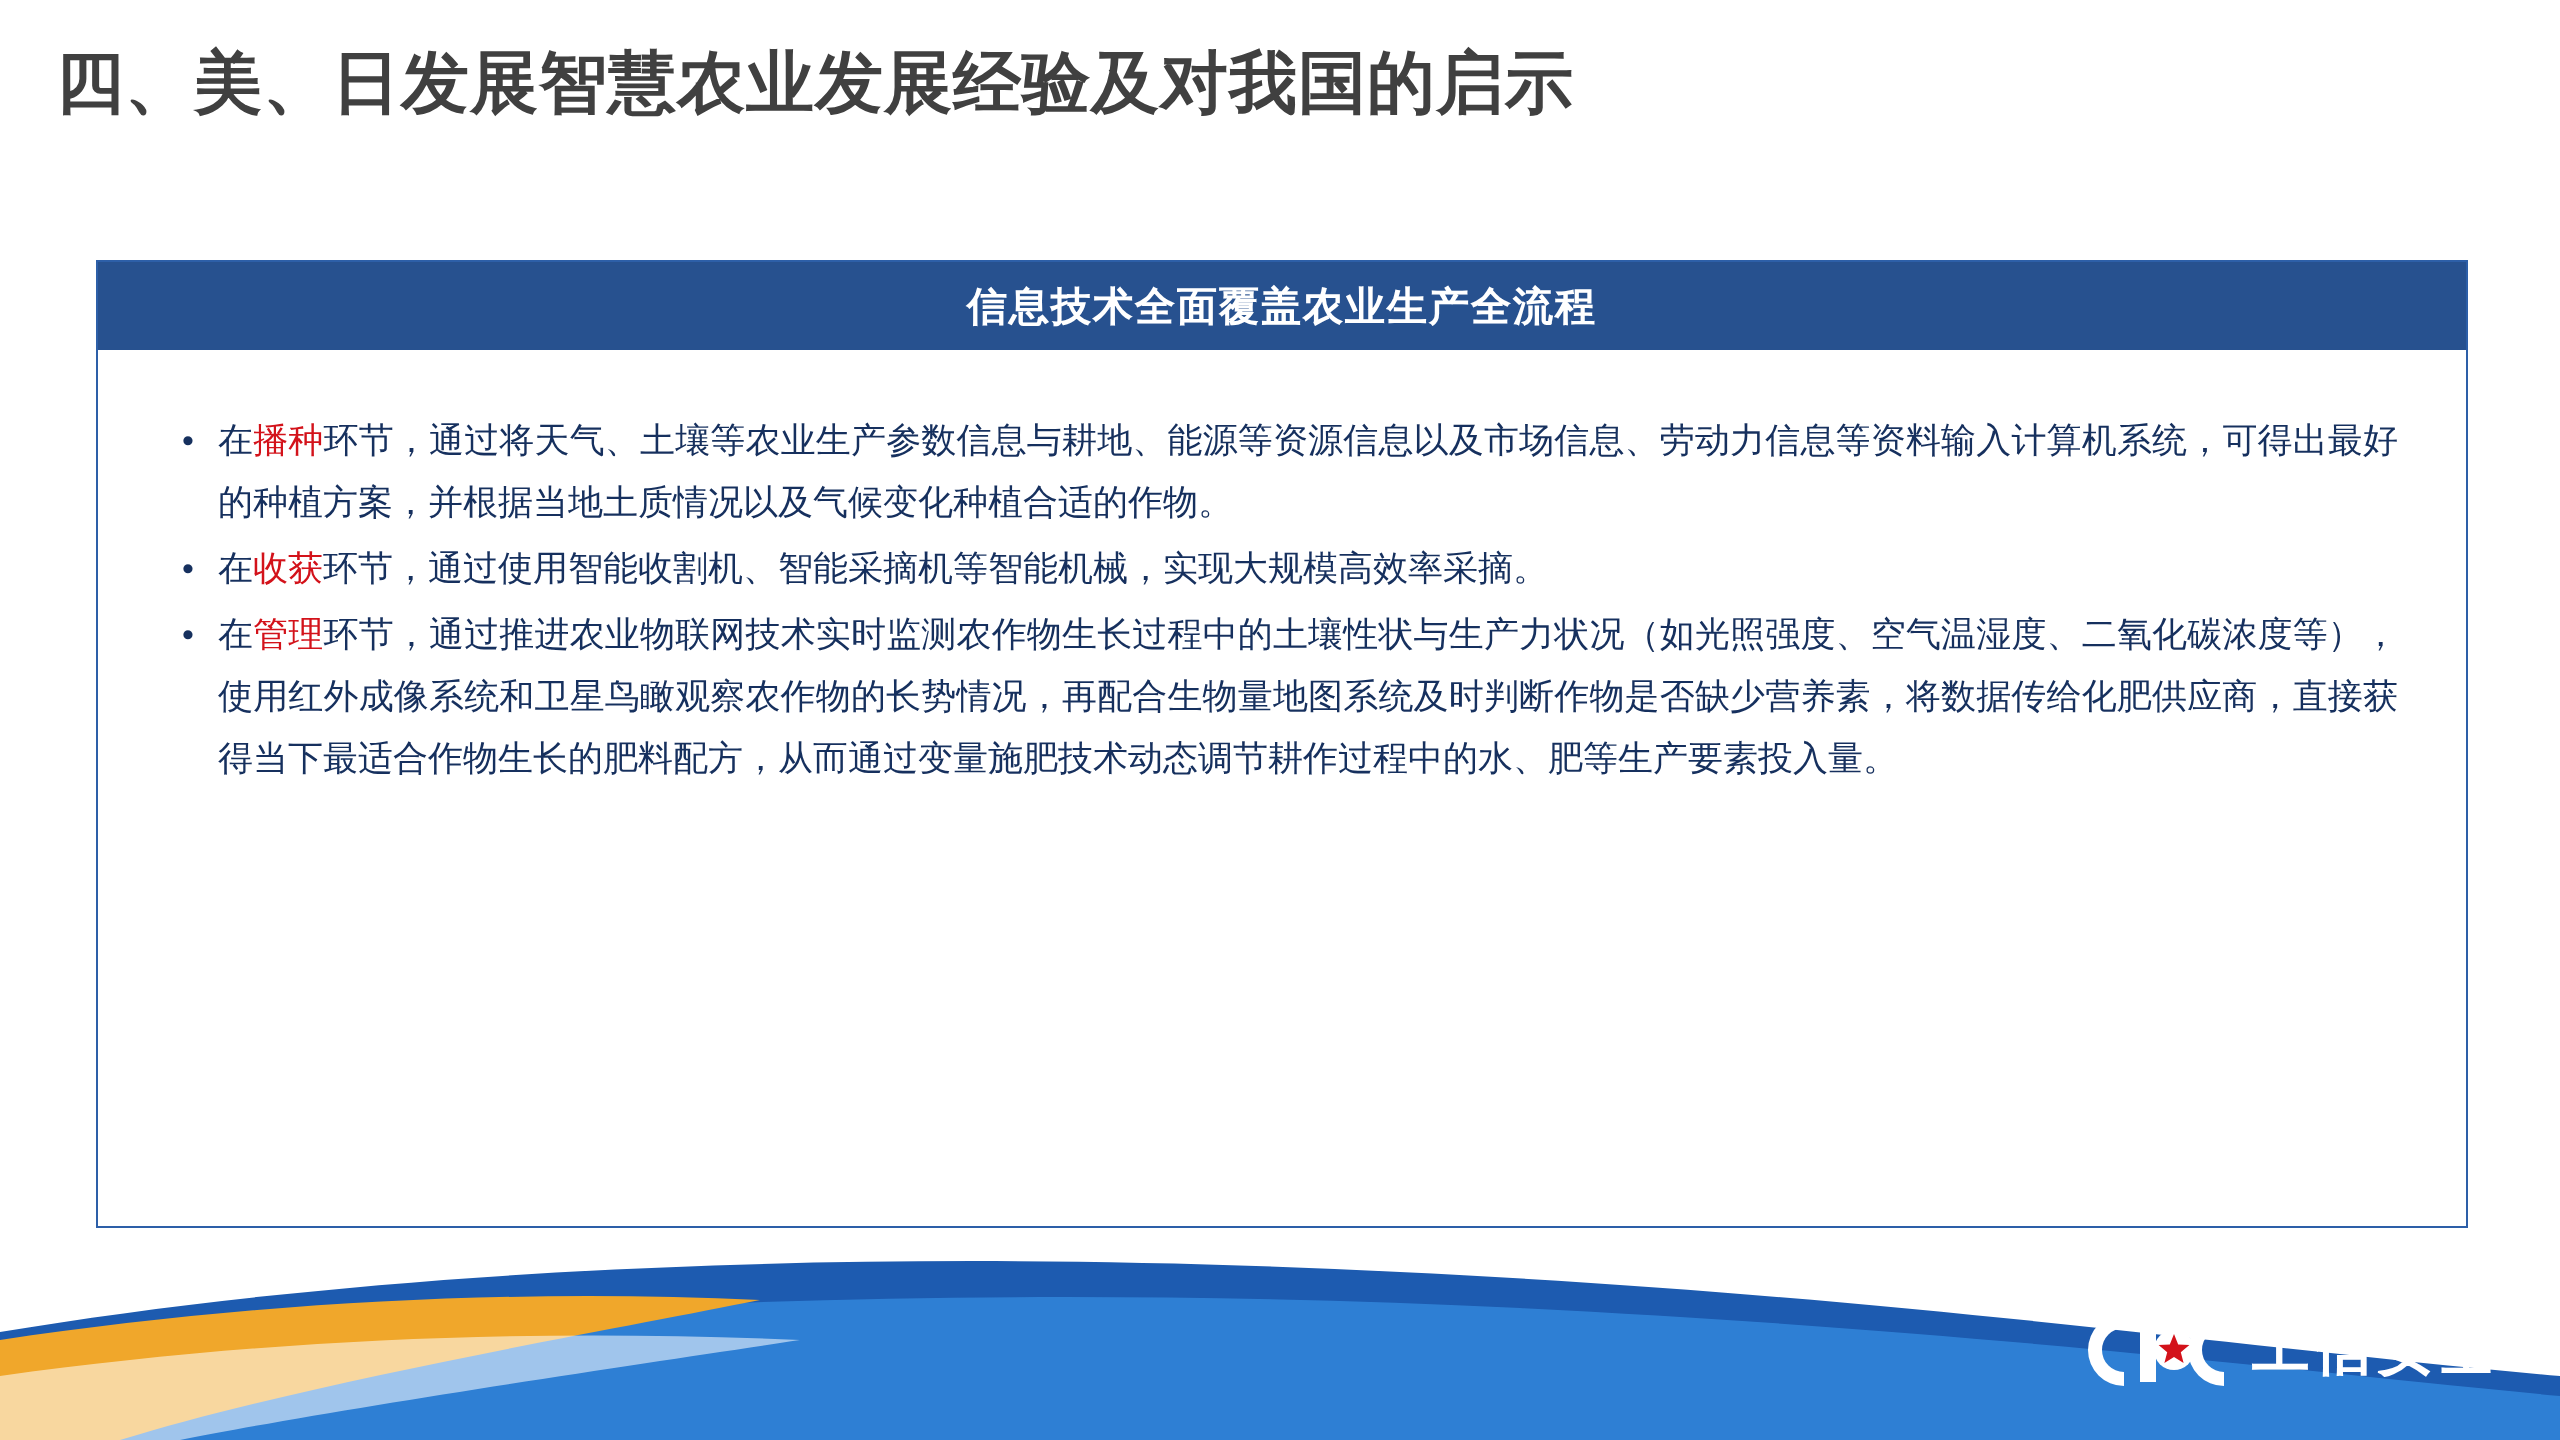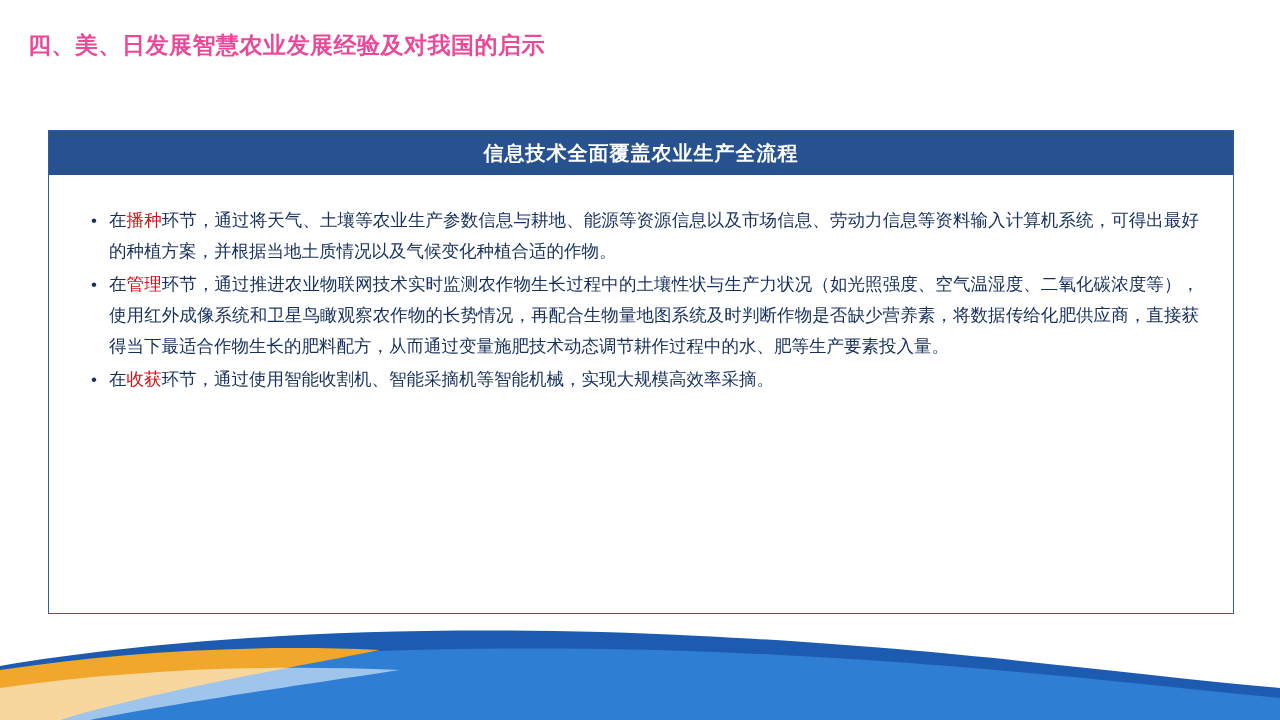--- a/index.html
+++ b/index.html
@@ -17,24 +17,24 @@
   .slide {
     position: absolute;
     inset: 0;
     background: #ffffff;
   }
 
   
   .slide-title {
     position: absolute;
     left: 28px;
-    top: 30px;
-    font-size: 23px;
+    top: 19px;
+    font-size: 34px;
     font-weight: bold;
-    color: #ec4899;
+    color: #404040;
     letter-spacing: 0.5px;
     white-space: nowrap;
   }
 
   
   .content-box {
     position: absolute;
     left: 48px;
     top: 130px;
     width: 1186px;
@@ -125,30 +125,42 @@
   <div class="slide-title">四、美、日发展智慧农业发展经验及对我国的启示</div>
 
   <div class="content-box">
     <div class="box-header">信息技术全面覆盖农业生产全流程</div>
     <div class="box-body">
       <ul class="bullets">
         <li>
           <span>在</span><span class="kw">播种</span><span>环节，通过将天气、土壤等农业生产参数信息与耕地、能源等资源信息以及市场信息、劳动力信息等资料输入计算机系统，可得出最好的种植方案，并根据当地土质情况以及气候变化种植合适的作物。</span>
         </li>
         <li>
-          <span>在</span><span class="kw">管理</span><span>环节，通过推进农业物联网技术实时监测农作物生长过程中的土壤性状与生产力状况（如光照强度、空气温湿度、二氧化碳浓度等），使用红外成像系统和卫星鸟瞰观察农作物的长势情况，再配合生物量地图系统及时判断作物是否缺少营养素，将数据传给化肥供应商，直接获得当下最适合作物生长的肥料配方，从而通过变量施肥技术动态调节耕作过程中的水、肥等生产要素投入量。</span>
+          <span>在</span><span class="kw">收获</span><span>环节，通过使用智能收割机、智能采摘机等智能机械，实现大规模高效率采摘。</span>
         </li>
         <li>
-          <span>在</span><span class="kw">收获</span><span>环节，通过使用智能收割机、智能采摘机等智能机械，实现大规模高效率采摘。</span>
+          <span>在</span><span class="kw">管理</span><span>环节，通过推进农业物联网技术实时监测农作物生长过程中的土壤性状与生产力状况（如光照强度、空气温湿度、二氧化碳浓度等），使用红外成像系统和卫星鸟瞰观察农作物的长势情况，再配合生物量地图系统及时判断作物是否缺少营养素，将数据传给化肥供应商，直接获得当下最适合作物生长的肥料配方，从而通过变量施肥技术动态调节耕作过程中的水、肥等生产要素投入量。</span>
         </li>
       </ul>
     </div>
   </div>
 
   <svg class="wave" viewBox="0 0 1280 150" preserveAspectRatio="none">
     <path d="M0,96 C180,66 420,52 700,66 C950,78 1120,104 1280,118 L1280,150 L0,150 Z" fill="#1d5bb0"></path>
     <path d="M0,112 C200,84 470,70 760,84 C1000,96 1150,116 1280,128 L1280,150 L0,150 Z" fill="#2f82d6" opacity="0.95"></path>
     <path d="M0,100 C120,82 250,74 380,80 C300,96 150,122 60,150 L0,150 Z" fill="#f0a72b"></path>
     <path d="M0,118 C130,100 260,94 400,100 C320,112 170,134 90,150 L0,150 Z" fill="#ffffff" opacity="0.55"></path>
   </svg>
 
+  <div class="logo">
+    <div class="logo-mark">
+      <svg viewBox="0 0 74 44" width="74" height="44">
+        <path d="M20,4 A18,18 0 1,0 20,40 L20,33 A11,11 0 1,1 20,11 Z" fill="#ffffff"></path>
+        <path d="M70,4 A18,18 0 1,0 70,40 L70,33 A11,11 0 1,1 70,11 Z" fill="#ffffff"></path>
+        <rect x="28" y="6" width="8" height="32" fill="#ffffff"></rect>
+        <circle cx="45" cy="22" r="10" fill="#ffffff"></circle>
+        <path d="M45,14 l2.1,5.2 l5.6,0.3 l-4.3,3.6 l1.4,5.4 l-4.8,-3 l-4.8,3 l1.4,-5.4 l-4.3,-3.6 l5.6,-0.3 Z" fill="#d3121a"></path>
+      </svg>
+    </div>
+    <div class="logo-text">工信安全</div>
+  </div>
 
 </div>
 
 </body></html>

